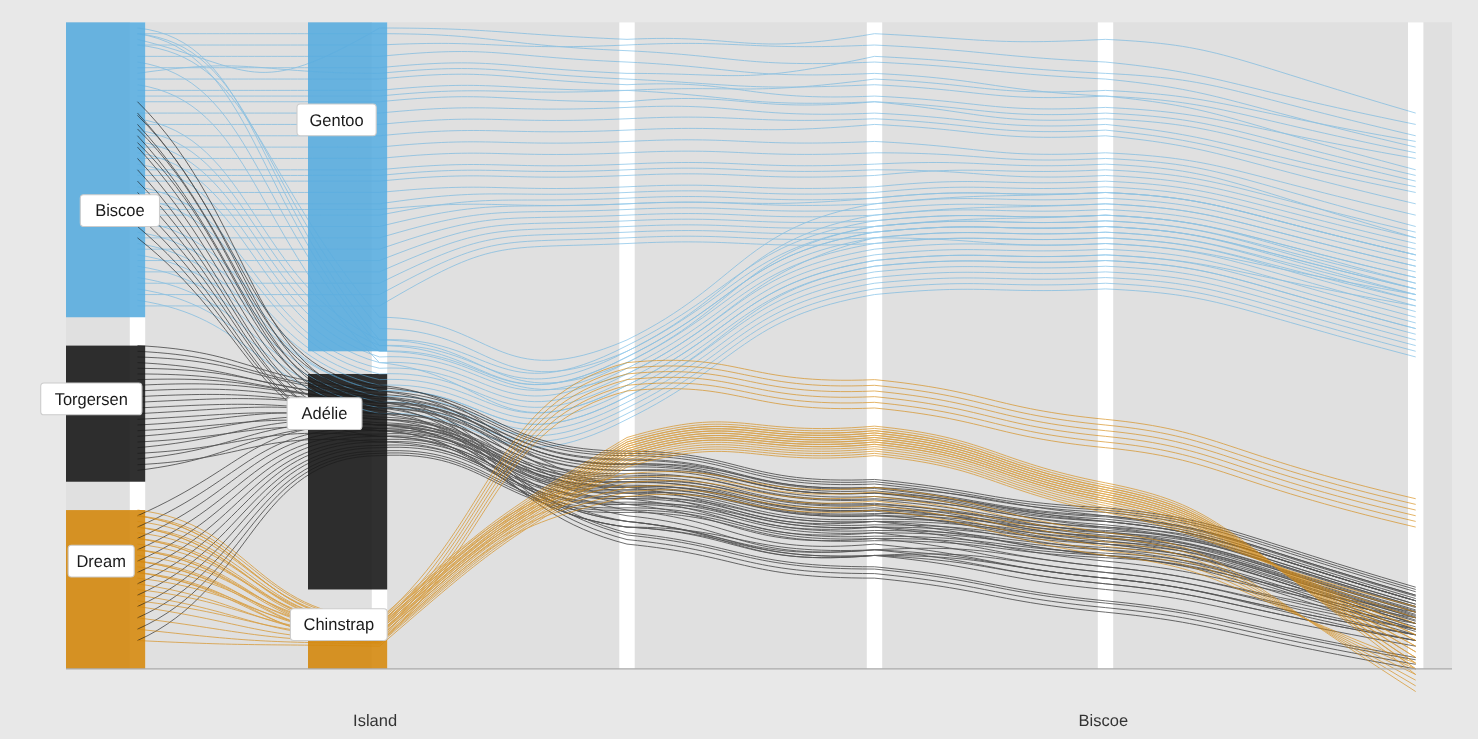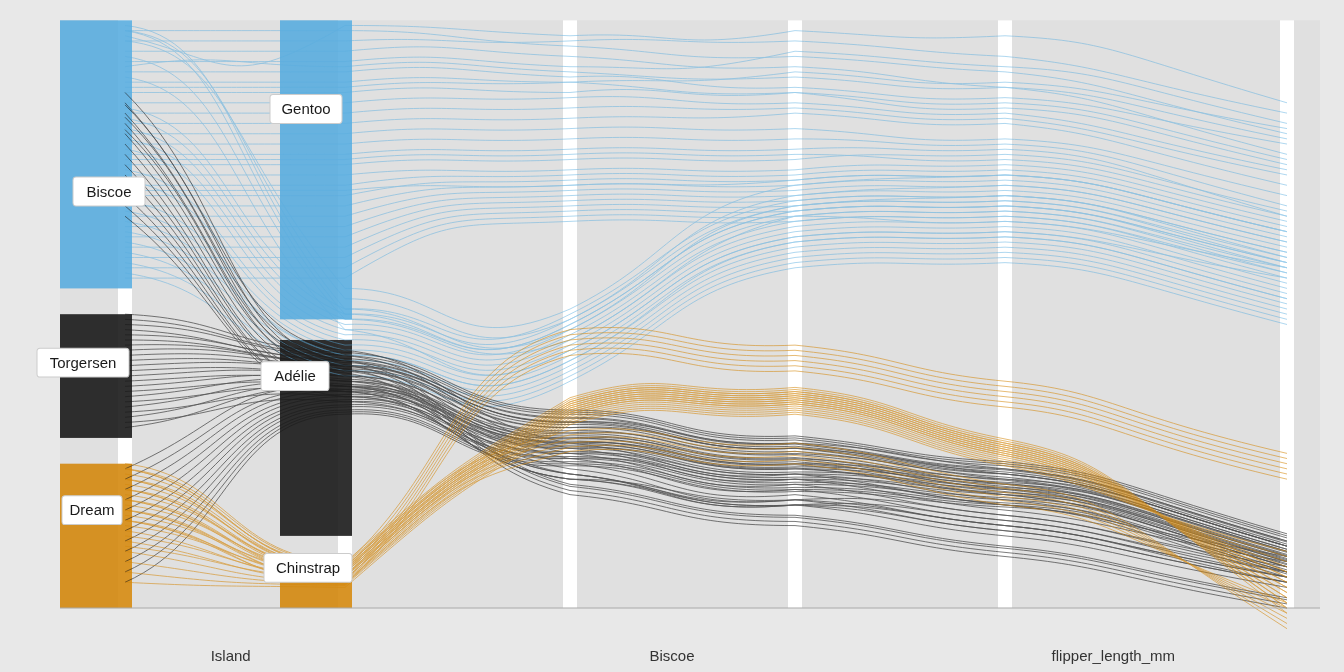--- a/index.html
+++ b/index.html
@@ -248,15 +248,14 @@
       <rect x="254" y="527" width="88" height="28" rx="3" fill="white" stroke="#ccc" stroke-width="1"></rect>
       <text x="298" y="546" text-anchor="middle" font-size="15" font-family="Arial" font-weight="normal" fill="#1a1a1a">Chinstrap</text>
 
       <line x1="50" y1="580" x2="1310" y2="580" stroke="#aaa" stroke-width="1"></line>
     </svg>
   </div>
 
   <div class="axis-labels">
     <div class="axis-label">Island</div>
     <div class="axis-label">Biscoe</div>
-    <div class="axis-label">flipper_length_mm</div>
   </div>
 </div>
 
 </body></html>

